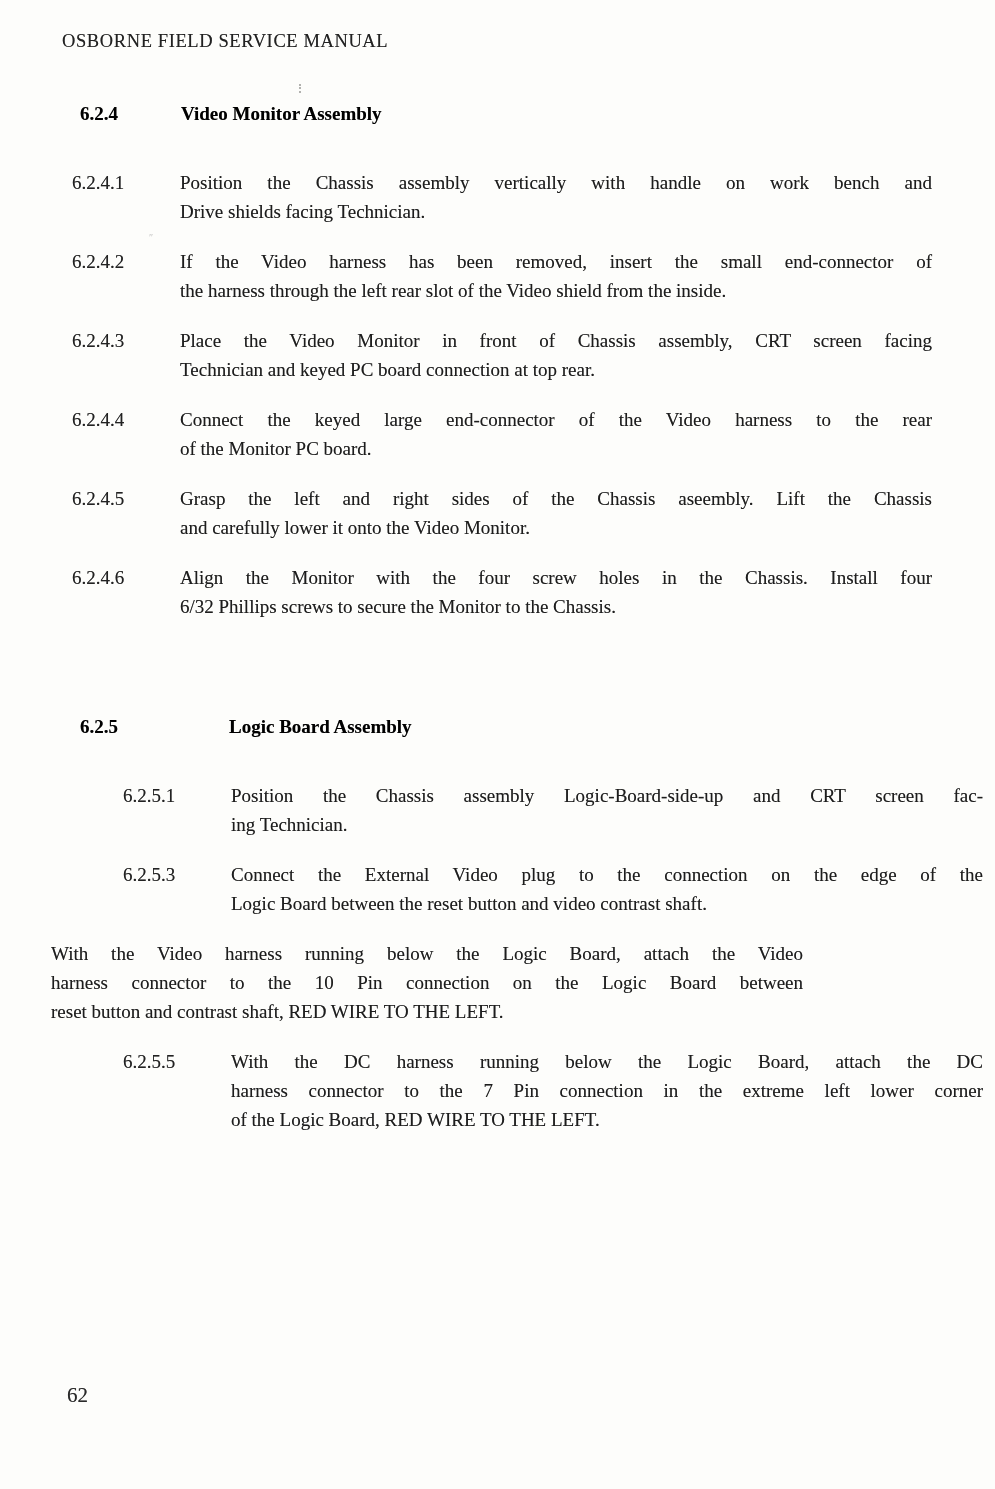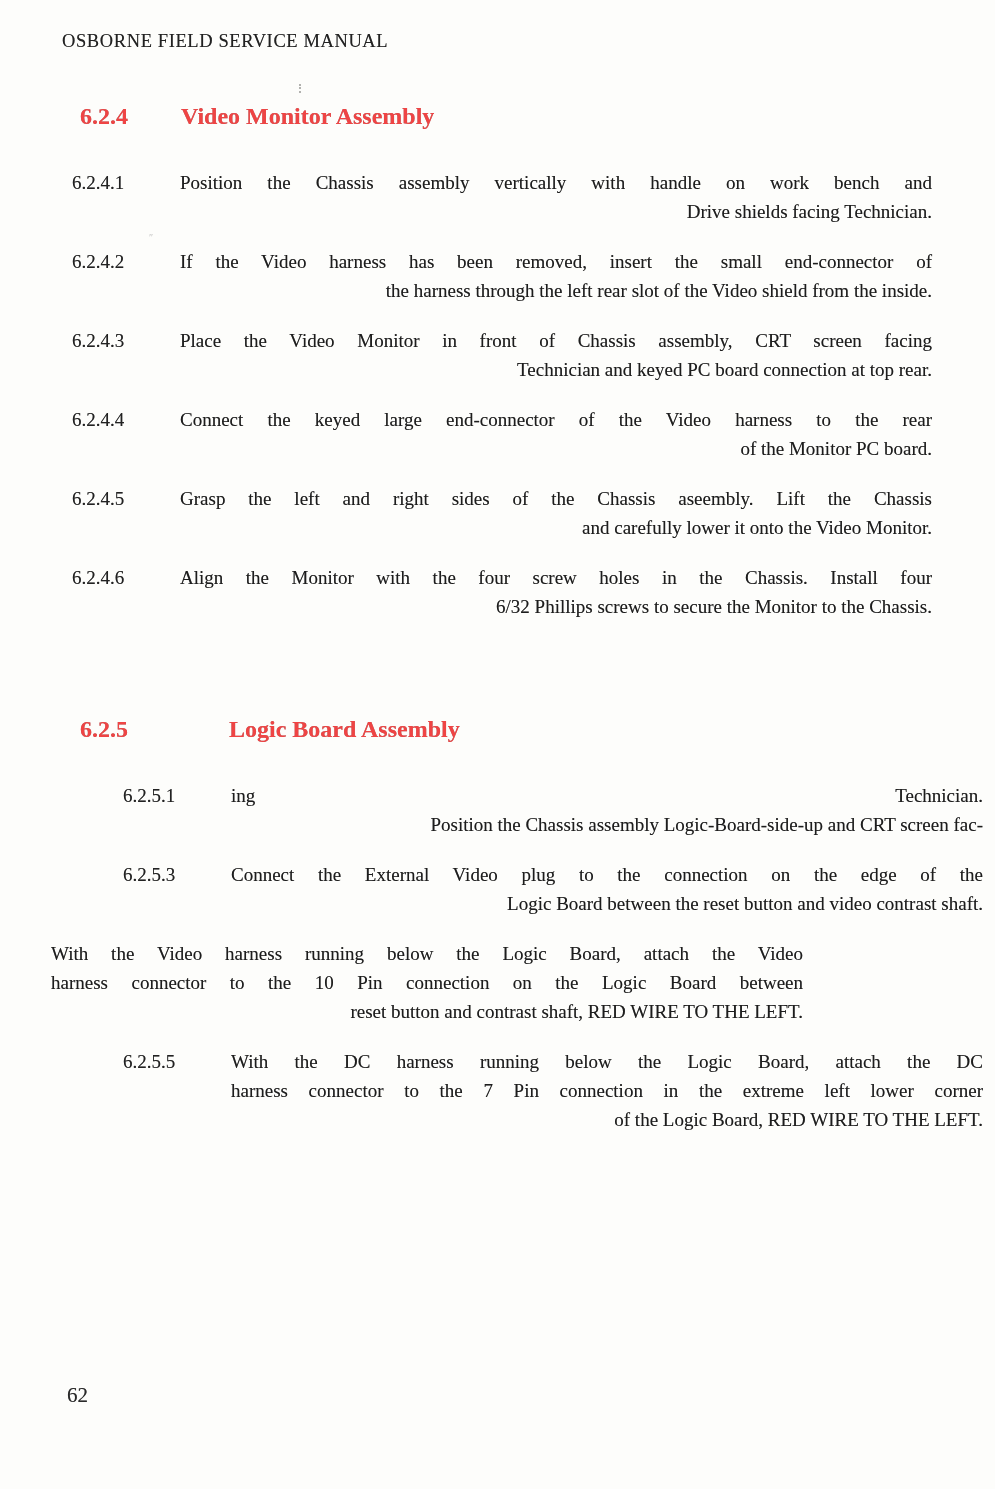--- a/index.html
+++ b/index.html
@@ -27,22 +27,22 @@
     left: 62px;
     top: 31px;
     font-size: 18.5px;
     letter-spacing: 0.6px;
     color: #222;
   }
   .section-heading {
     display: flex;
     align-items: center;
     font-weight: bold;
-    font-size: 24px;
-    color: #ef4444;
+    font-size: 19px;
+    color: #000000;
   }
   .section-heading .sec-num {
     margin-left: 80px;
     width: 101px;
     flex: 0 0 auto;
   }
   .section-heading .sec-title {
     flex: 1 1 auto;
   }
   .heading-424 { position: absolute; left: 0; top: 103px; width: 995px; }
@@ -61,21 +61,20 @@
     flex: 0 0 auto;
     color: #222;
   }
   .item-text {
     width: 752px;
     flex: 0 0 auto;
     color: #1d1d1d;
   }
   .item-text .ln {
     min-height: 29px;
-    text-align: right;
   }
   .item-text .ln:not(:last-child) {
     text-align: justify;
     text-align-last: justify;
   }
   .page-number {
     position: absolute;
     left: 67px;
     top: 1383px;
     font-size: 21px;
@@ -174,22 +173,22 @@
   <div class="section-heading heading-425 scan-text">
     <span class="sec-num">6.2.5</span>
     <span class="sec-title">Logic Board Assembly</span>
   </div>
 
   <div class="items-425">
 
     <div class="item scan-text">
       <div class="item-num">6.2.5.1</div>
       <div class="item-text">
+        <div class="ln">Position the Chassis assembly Logic-Board-side-up and CRT screen fac-</div>
         <div class="ln">ing Technician.</div>
-        <div class="ln">Position the Chassis assembly Logic-Board-side-up and CRT screen fac-</div>
       </div>
     </div>
 
 
     <div class="item scan-text">
       <div class="item-num">6.2.5.3</div>
       <div class="item-text">
         <div class="ln">Connect the External Video plug to the connection on the edge of the</div>
         <div class="ln">Logic Board between the reset button and video contrast shaft.</div>
       </div>

